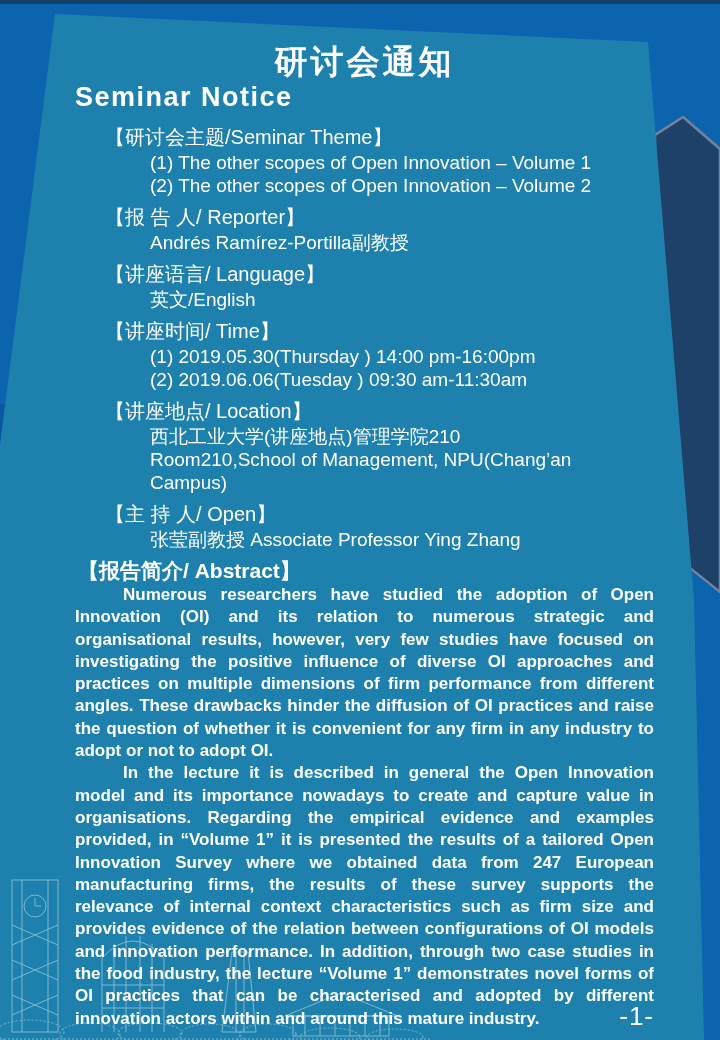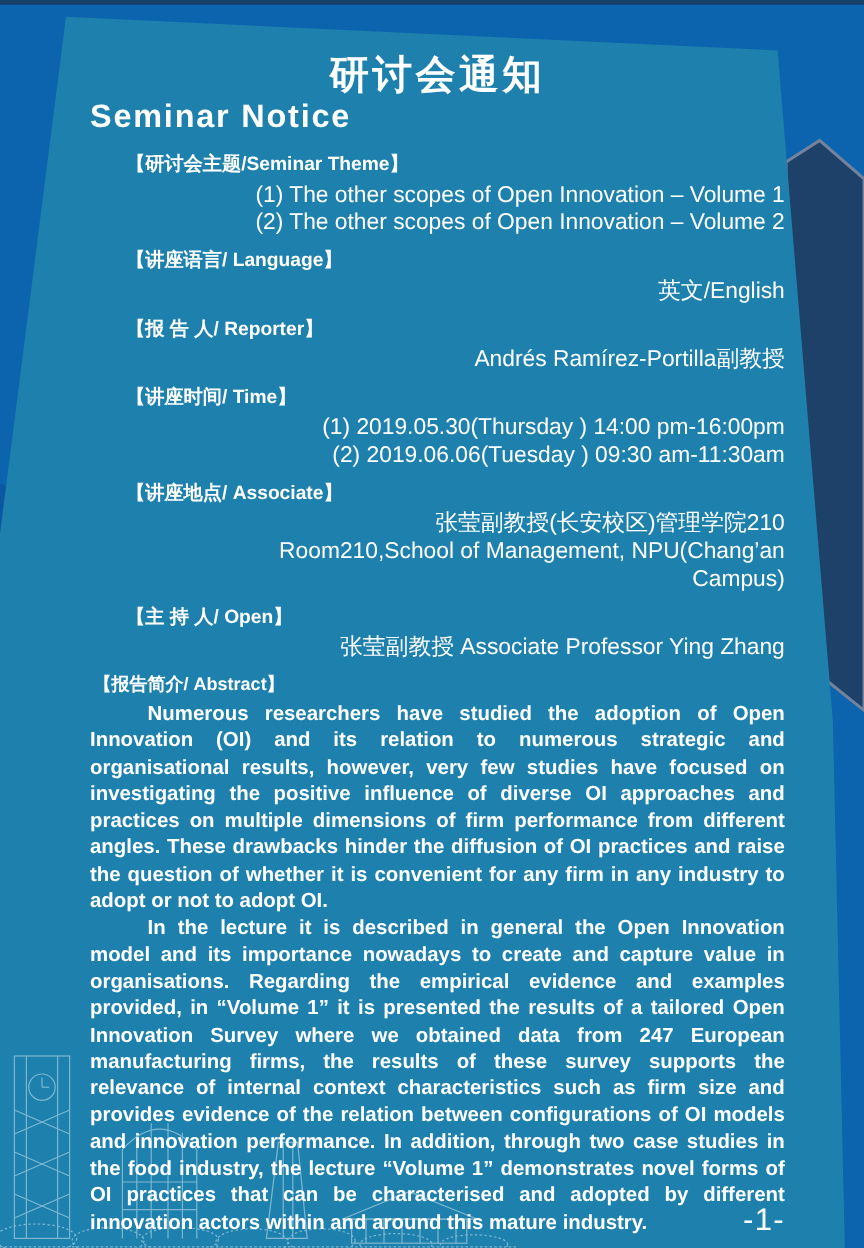--- a/index.html
+++ b/index.html
@@ -18,28 +18,28 @@
     text-align:center;font-size:33px;line-height:40px;font-weight:bold;
     letter-spacing:3px;font-family:"DejaVu Sans","Liberation Sans",sans-serif;
   }
   .title-en{
     text-align:left;font-size:27px;line-height:30px;font-weight:bold;
     letter-spacing:1.5px;
   }
   .sections{margin-top:12px;}
   .section{margin-left:30px;margin-top:7px;}
   .sec-heading{
-    font-size:16px;line-height:27px;font-weight:bold;white-space:pre-wrap;
+    font-size:20px;line-height:27px;font-weight:normal;white-space:pre-wrap;
   }
   .sec-line{
-    font-size:19px;line-height:23px;margin-left:45px;white-space:pre-wrap;text-align:right;
+    font-size:19px;line-height:23px;margin-left:45px;white-space:pre-wrap;
   }
   .cjk-light{font-weight:normal;}
   .abstract{margin-top:6px;}
-  .abs-heading{font-size:15px;line-height:27px;font-weight:bold;margin-left:3px;}
+  .abs-heading{font-size:21px;line-height:27px;font-weight:bold;margin-left:3px;}
   .abs-subtitle{font-size:18px;line-height:23px;font-weight:bold;}
   .abs-para{
     margin:0;font-size:17px;line-height:22.3px;font-weight:bold;
     text-align:justify;text-indent:48px;
   }
   .page-number{
     position:absolute;right:66px;bottom:10px;
     font-size:26px;line-height:28px;letter-spacing:1px;
   }
 </style>
@@ -116,38 +116,38 @@
 
     <div class="sections">
 
       <div class="section">
         <div class="sec-heading">【研讨会主题/Seminar Theme】</div>
         <div class="sec-line">(1) The other scopes of Open Innovation – Volume 1</div>
         <div class="sec-line">(2) The other scopes of Open Innovation – Volume 2</div>
       </div>
 
       <div class="section">
-        <div class="sec-heading">【讲座语言/ Language】</div>
-        <div class="sec-line cjk-light">英文/English</div>
+        <div class="sec-heading">【报 告 人/ Reporter】</div>
+        <div class="sec-line cjk-light">Andrés Ramírez-Portilla副教授</div>
       </div>
 
       <div class="section">
-        <div class="sec-heading">【报 告 人/ Reporter】</div>
-        <div class="sec-line cjk-light">Andrés Ramírez-Portilla副教授</div>
+        <div class="sec-heading">【讲座语言/ Language】</div>
+        <div class="sec-line cjk-light">英文/English</div>
       </div>
 
       <div class="section">
         <div class="sec-heading">【讲座时间/ Time】</div>
         <div class="sec-line">(1) 2019.05.30(Thursday ) 14:00 pm-16:00pm</div>
         <div class="sec-line">(2) 2019.06.06(Tuesday ) 09:30 am-11:30am</div>
       </div>
 
       <div class="section">
-        <div class="sec-heading">【讲座地点/ Associate】</div>
-        <div class="sec-line cjk-light">张莹副教授(长安校区)管理学院210</div>
+        <div class="sec-heading">【讲座地点/ Location】</div>
+        <div class="sec-line cjk-light">西北工业大学(讲座地点)管理学院210</div>
         <div class="sec-line">Room210,School of Management, NPU(Chang’an  Campus)</div>
       </div>
 
       <div class="section">
         <div class="sec-heading">【主 持 人/ Open】</div>
         <div class="sec-line cjk-light">张莹副教授 Associate Professor Ying Zhang</div>
       </div>
 
     </div>
 

